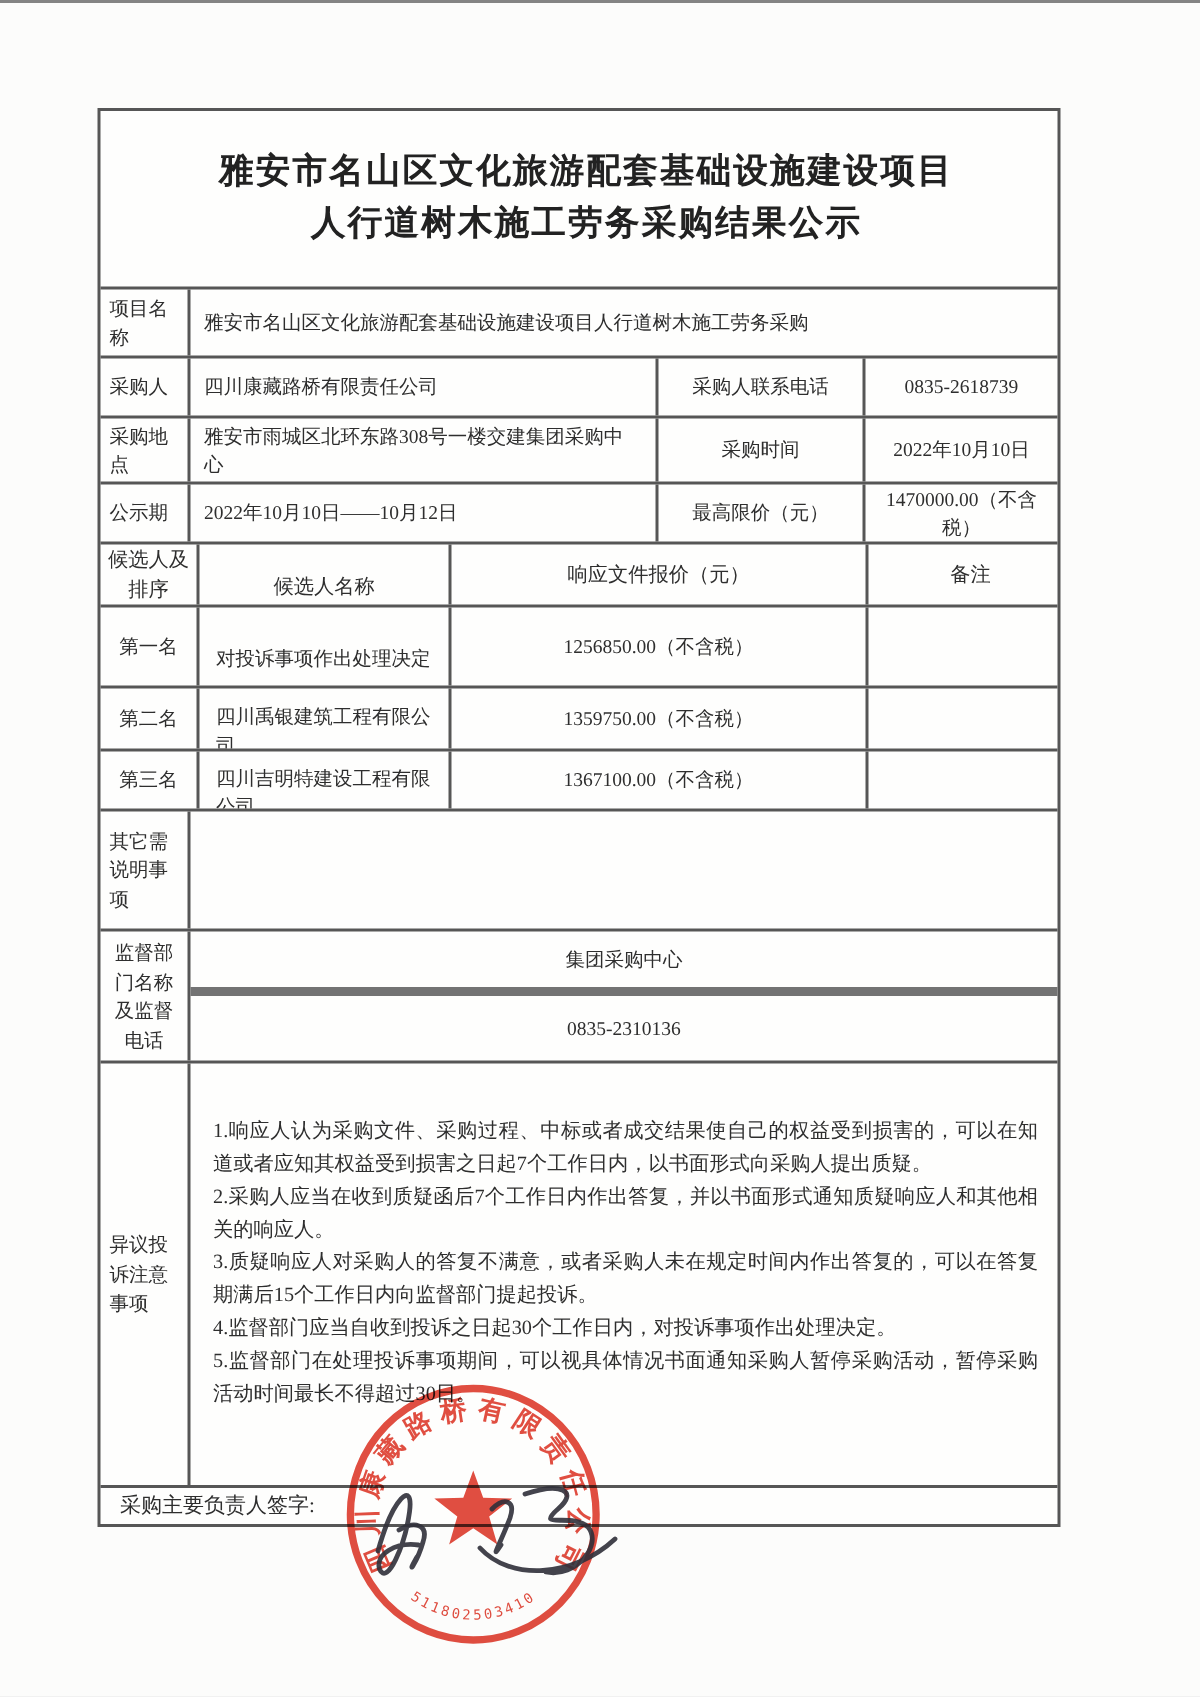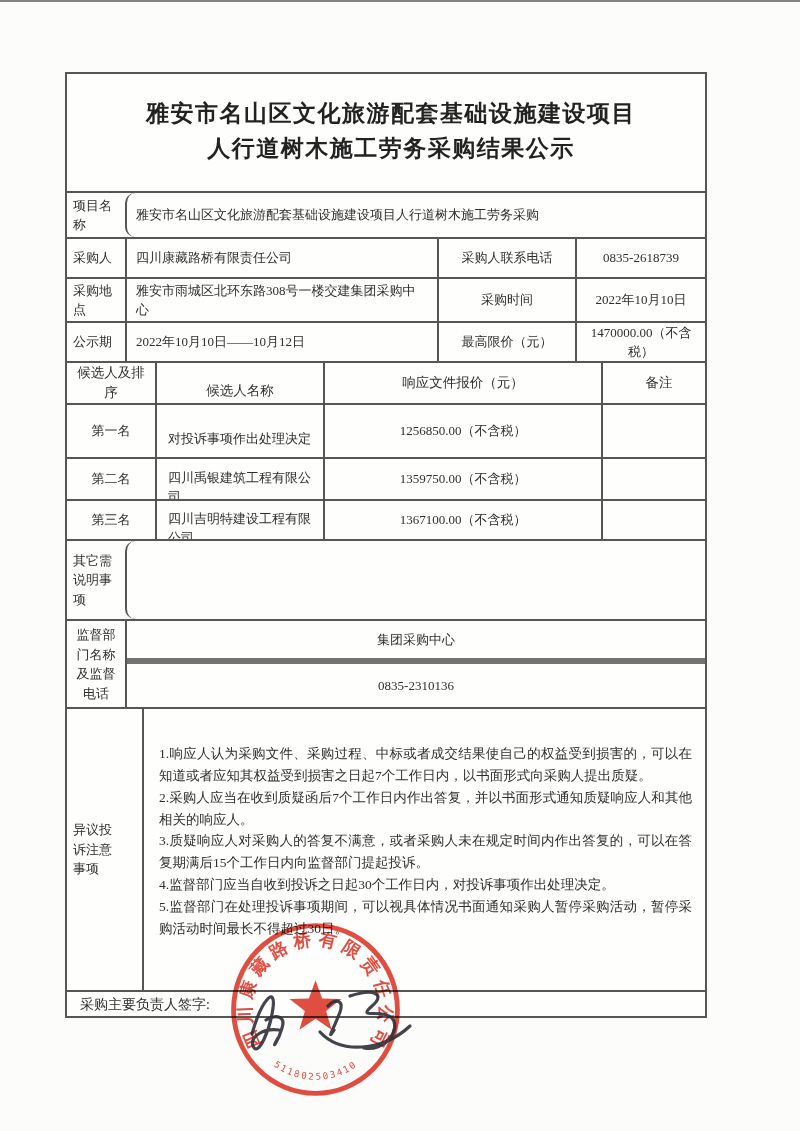--- a/index.html
+++ b/index.html
@@ -36,35 +36,35 @@
   .title-text{
     font-family:"Liberation Sans","DejaVu Sans",sans-serif;
     font-weight:bold;font-size:23px;line-height:1.5;
     letter-spacing:1.5px;text-align:center;color:#222;
   }
 
   .lbl{width:58px;padding:3px 6px;}
   .cmain{width:312px;padding:3px 9px;}
   .clbl2{width:138px;justify-content:center;text-align:center;padding:2px 4px;}
   .cval2{flex:1;justify-content:center;text-align:center;padding:2px 7px;}
-  .cwide{flex:1;padding:3px 9px;border-radius:10px;}
+  .cwide{flex:1;padding:3px 9px;}
 
-  .k1{width:88px;justify-content:center;text-align:center;padding:2px 4px;}
+  .k1{width:64px;justify-content:center;text-align:center;padding:2px 4px;}
   .k2{width:168px;padding:18px 4px 2px 11px;}
   .k3{width:278px;justify-content:center;text-align:left;padding:2px 6px;}
   .k4{flex:1;}
 
   .hdr{justify-content:center;text-align:center;font-size:13.5px;}
 
   .supwrap{flex:1;display:flex;flex-direction:column;border-left:2px solid #565656;box-sizing:border-box;}
   .suprow{display:flex;align-items:center;justify-content:center;text-align:center;font-size:13px;box-sizing:border-box;}
   .suprow.top{height:43px;border-bottom:6px solid #737373;}
   .suprow.bot{flex:1;}
 
-  .obj-content{flex:1;align-items:flex-start;padding:34px 13px 8px 15px;margin-left:17px;}
+  .obj-content{flex:1;align-items:flex-start;padding:34px 13px 8px 15px;}
   .obj-list{margin:0;font-size:13.5px;line-height:1.62;text-align:justify;}
   .obj-list p{margin:0;}
 
   .sig-cell{width:100%;padding:4px 4px 4px 13px;font-size:14px;}
 
   .seal{position:absolute;left:218px;top:912px;width:195px;height:195px;mix-blend-mode:multiply;opacity:.88;z-index:2;}
   .seal-name{font-family:"Liberation Sans","DejaVu Sans",sans-serif;font-size:18px;font-weight:bold;letter-spacing:6px;fill:#dd3526;}
   .seal-num{font-family:"DejaVu Sans Mono","Liberation Mono",monospace;font-size:9.5px;letter-spacing:2px;fill:#dd3526;}
   .signature{position:absolute;left:232px;top:968px;width:200px;height:110px;z-index:3;}
 </style>

